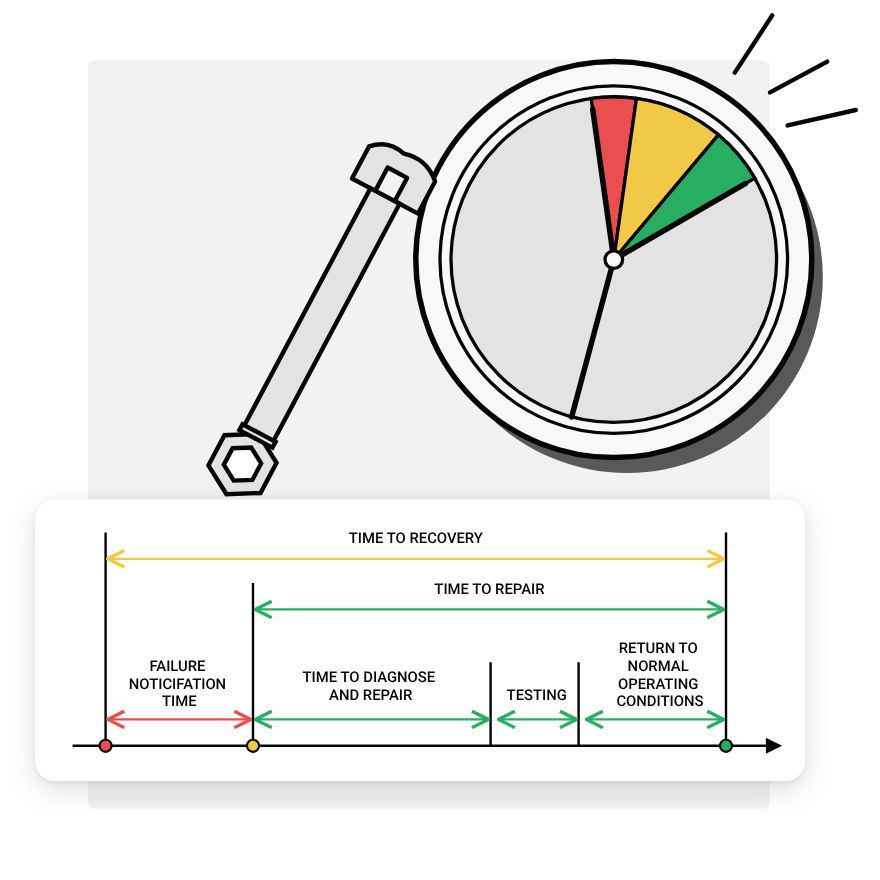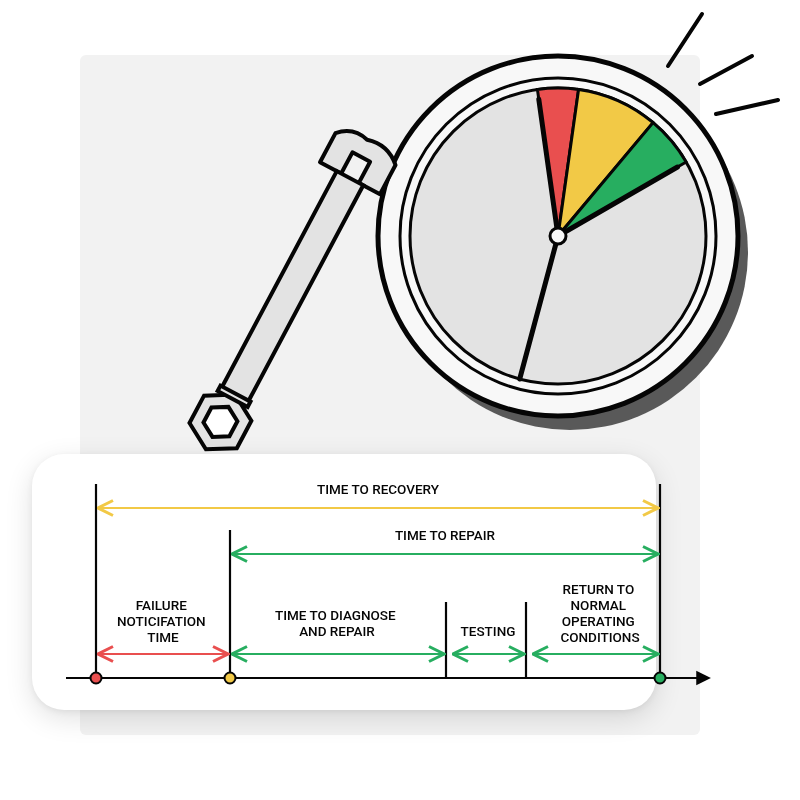--- a/index.html
+++ b/index.html
@@ -3,22 +3,22 @@
 <meta charset="utf-8">
 <style>
   * { box-sizing: border-box; }
   html, body { margin:0; padding:0; width:800px; height:800px; background:#fff; font-family: -apple-system, "Segoe UI", Roboto, Arial, sans-serif; }
   .stage { position:relative; width:800px; height:800px; }
   .grey-card {
     position:absolute; left:80px; top:55px; width:620px; height:680px;
     background:#f2f2f2; border-radius:6px;
   }
   .timeline-card {
-    position:absolute; left:32px; top:454px; width:624px; height:256px;
-    background:#fff; border-radius:32px;
+    position:absolute; left:32px; top:454px; width:700px; height:256px;
+    background:#fff; border-radius:18px;
     box-shadow: 0 8px 28px rgba(0,0,0,0.12), 0 2px 6px rgba(0,0,0,0.06);
   }
   .timeline-card svg { display:block; }
   .tl-label { font-family: inherit; font-size:13.5px; fill:#050505; font-weight:500; }
 </style>
 </head>
 <body>
 
 <div class="stage">
   <div class="grey-card"></div>

